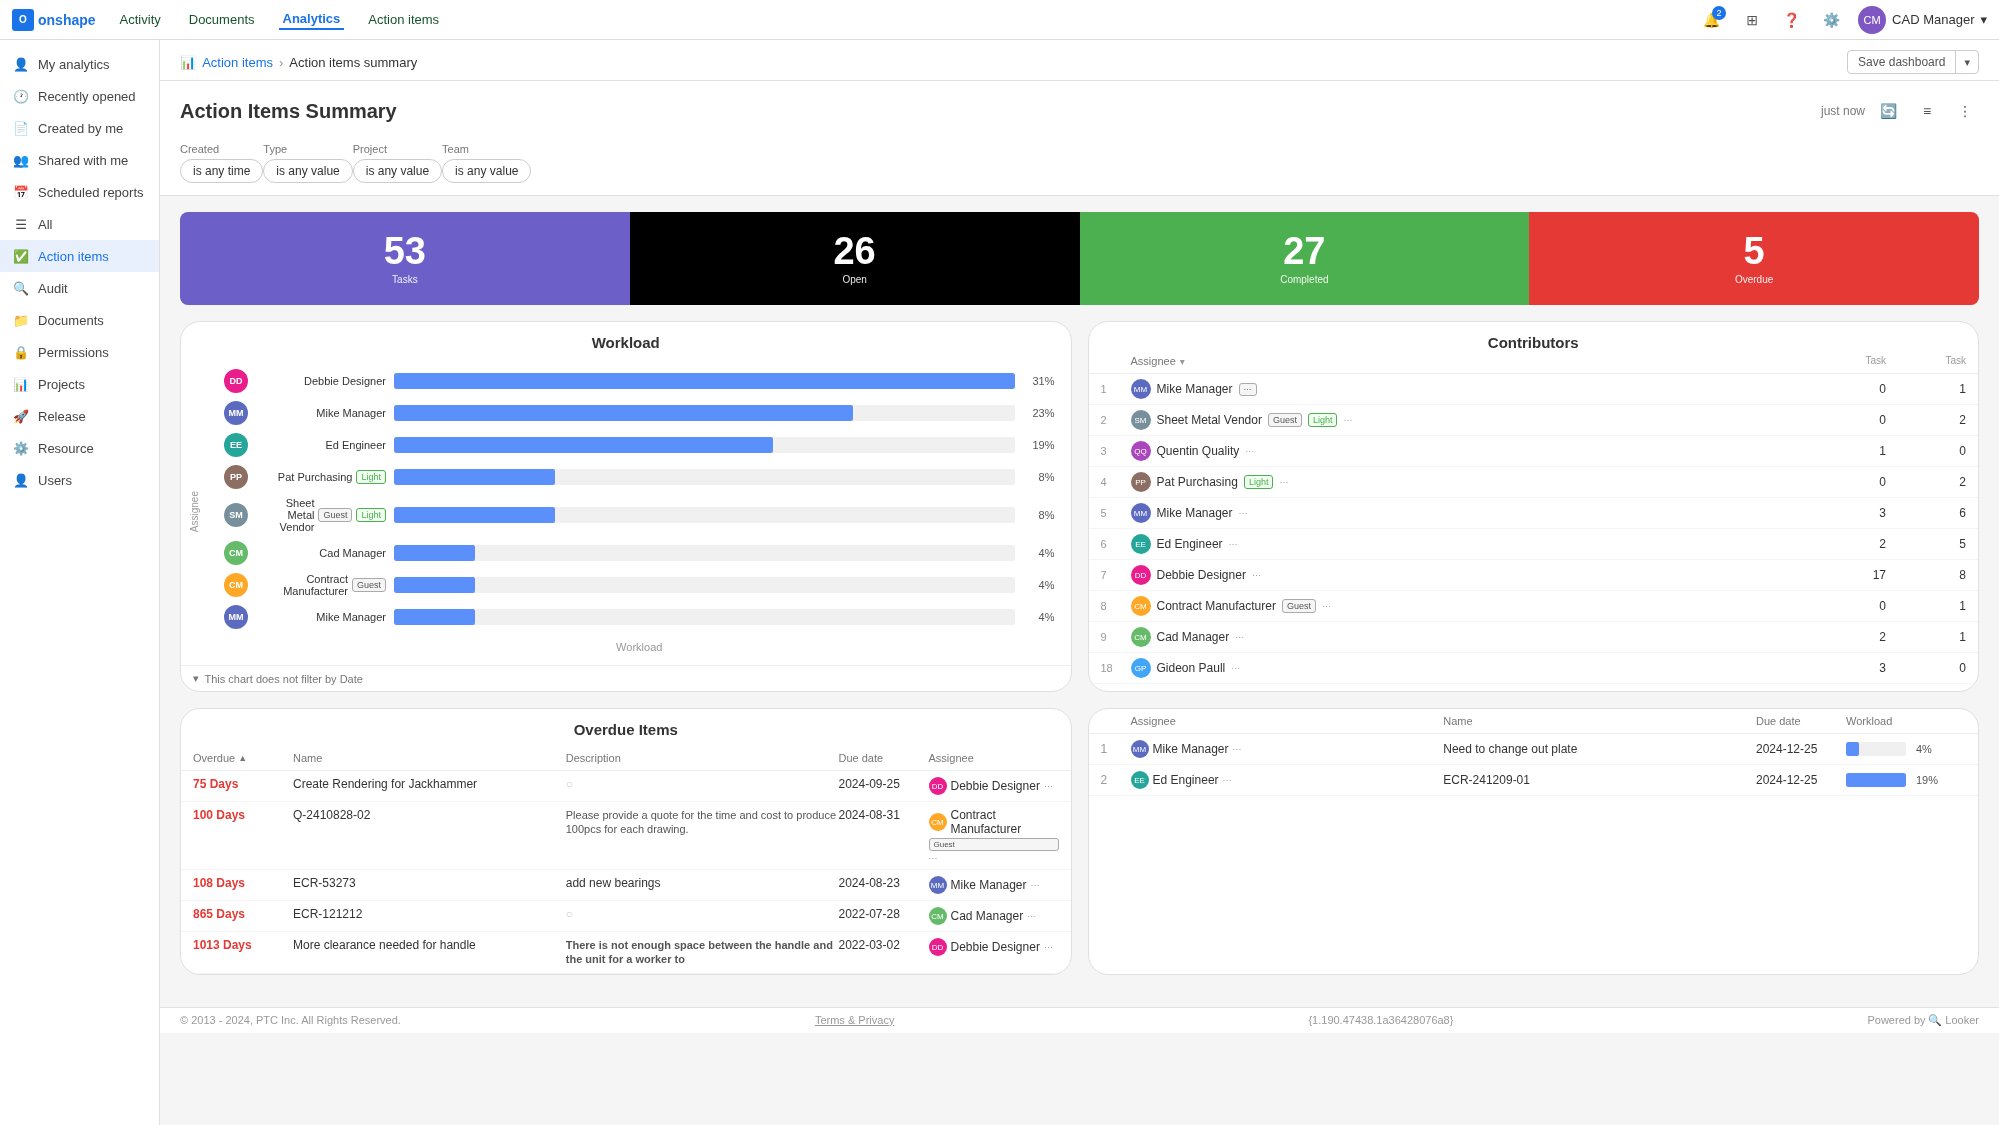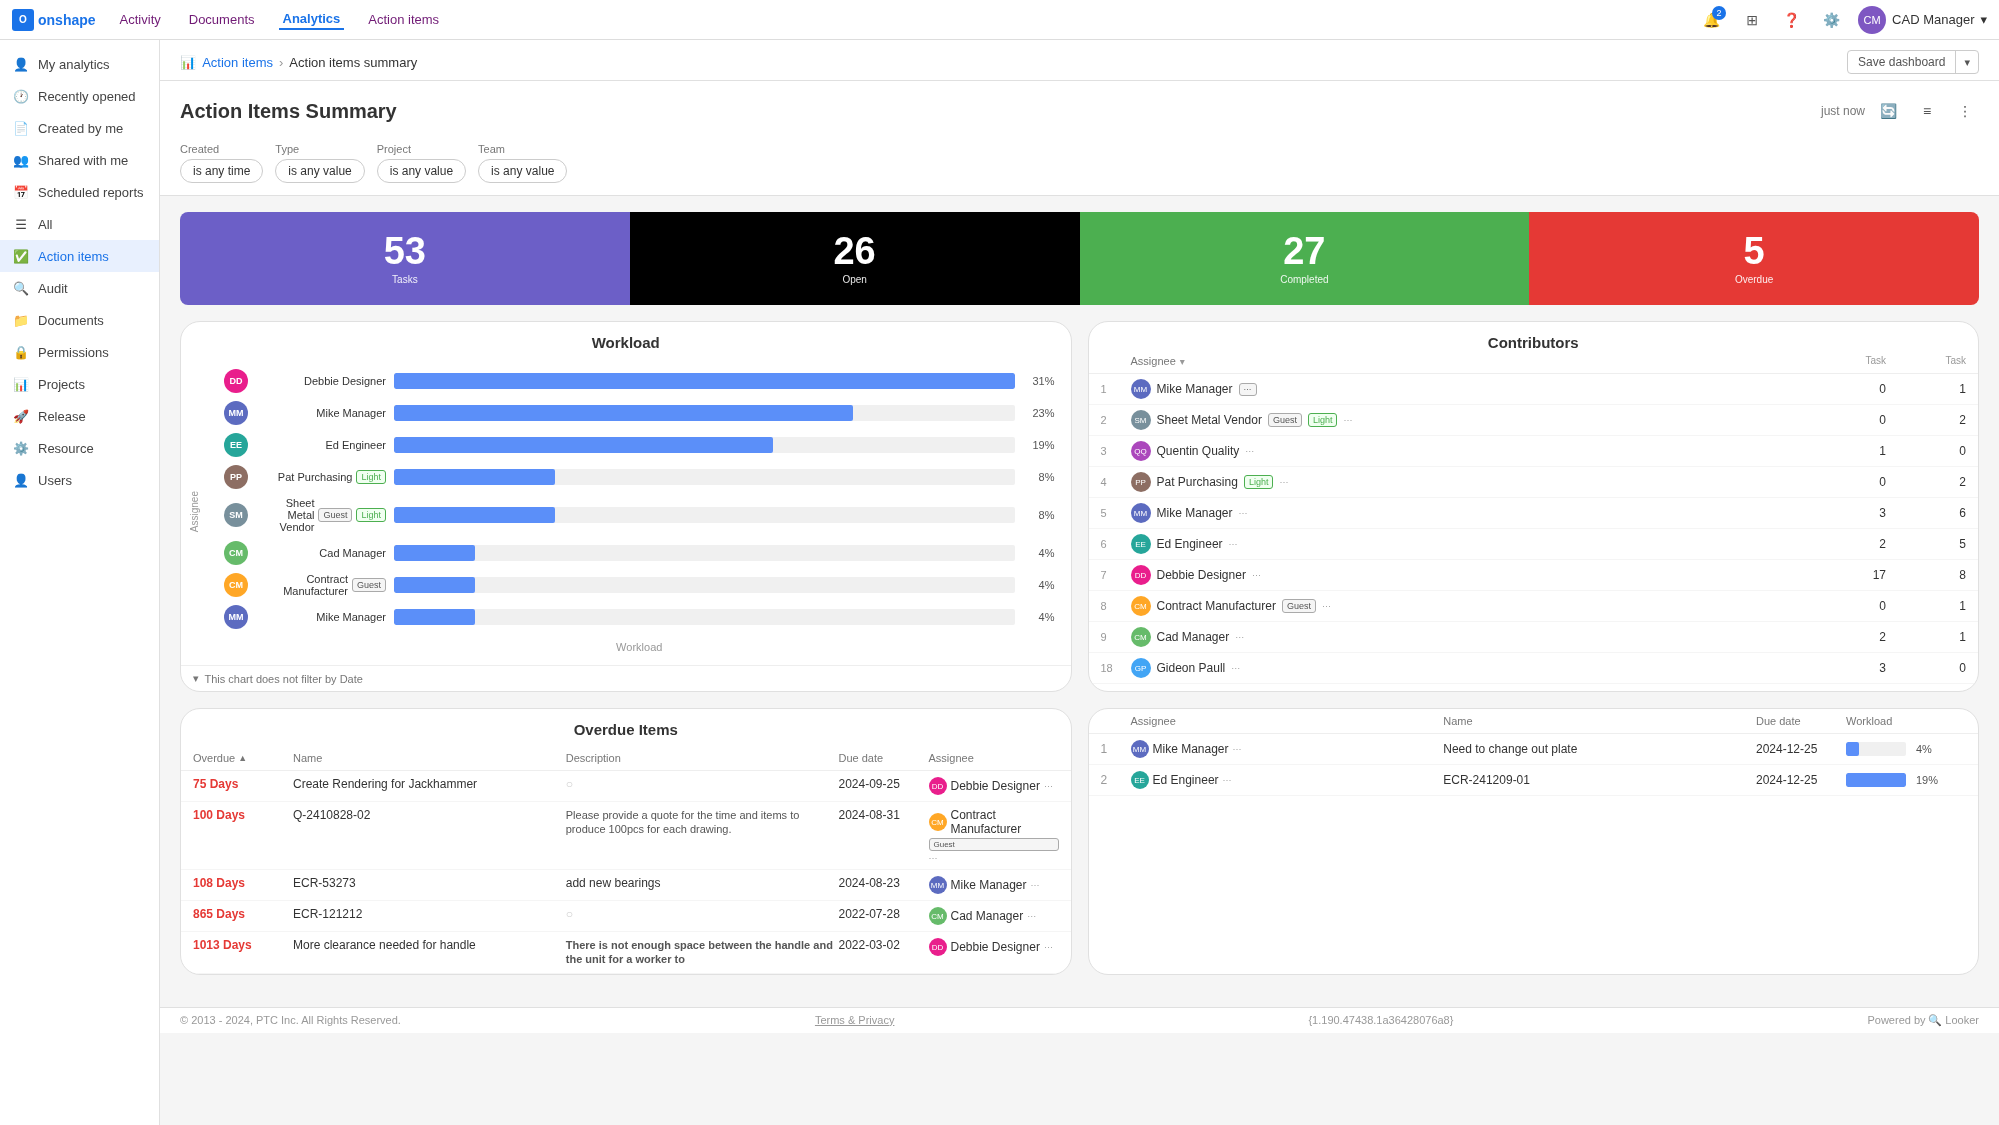--- a/index.html
+++ b/index.html
@@ -2,21 +2,21 @@
 <html><head>
   <meta charset="utf-8">
   <style>
     * { box-sizing: border-box; margin: 0; padding: 0; }
     body { font-family: -apple-system, BlinkMacSystemFont, 'Segoe UI', Arial, sans-serif; font-size: 13px; background: #f5f5f5; color: #333; height: 1125px; overflow: hidden; }
     
     
     .top-nav { display: flex; align-items: center; background: #fff; border-bottom: 1px solid #ddd; height: 40px; padding: 0 12px; gap: 20px; }
     .logo { display: flex; align-items: center; gap: 4px; font-weight: bold; font-size: 14px; color: #1a73e8; }
     .logo-icon { width: 22px; height: 22px; background: #1a73e8; border-radius: 3px; display: flex; align-items: center; justify-content: center; color: #fff; font-size: 10px; font-weight: bold; }
-    .nav-item { font-size: 13px; color: #701a75; cursor: pointer; padding: 2px 4px; }
+    .nav-item { font-size: 13px; color: #14532d; cursor: pointer; padding: 2px 4px; }
     .nav-item.active { color: #1a73e8; font-weight: 600; border-bottom: 2px solid #1a73e8; }
     .nav-right { margin-left: auto; display: flex; align-items: center; gap: 12px; }
     .nav-icon-btn { width: 28px; height: 28px; display: flex; align-items: center; justify-content: center; border-radius: 50%; cursor: pointer; color: #555; font-size: 14px; position: relative; }
     .nav-badge { position: absolute; top: 0; right: 0; background: #1a73e8; color: #fff; border-radius: 50%; width: 14px; height: 14px; font-size: 9px; display: flex; align-items: center; justify-content: center; }
     .user-btn { display: flex; align-items: center; gap: 6px; cursor: pointer; font-size: 13px; color: #333; }
     .user-avatar { width: 28px; height: 28px; background: #7e57c2; border-radius: 50%; display: flex; align-items: center; justify-content: center; color: #fff; font-size: 11px; }
     
     
     .layout { display: flex; height: calc(1125px - 40px); }
     
@@ -38,21 +38,21 @@
     
     .dashboard-header { display: flex; align-items: center; justify-content: space-between; padding: 16px 20px 10px; background: #fff; }
     .dashboard-title { font-size: 20px; font-weight: 600; color: #333; }
     .header-actions { display: flex; align-items: center; gap: 10px; font-size: 12px; color: #777; }
     .header-icon-btn { width: 28px; height: 28px; border-radius: 50%; display: flex; align-items: center; justify-content: center; cursor: pointer; color: #555; font-size: 14px; }
     .save-dashboard-btn { display: flex; align-items: center; border: 1px solid #ccc; border-radius: 4px; overflow: hidden; cursor: pointer; background: #fff; }
     .save-btn-label { padding: 4px 10px; font-size: 12px; color: #555; border-right: 1px solid #ccc; }
     .save-btn-arrow { padding: 4px 8px; font-size: 11px; color: #555; }
     
     
-    .filters-row { display: flex; align-items: center; gap: 12px; padding: 8px 20px 12px; background: #fff; border-bottom: 1px solid #e0e0e0; flex-wrap: wrap; }
+    .filters-row { display: flex; align-items: center; padding: 8px 20px 12px; background: #fff; border-bottom: 1px solid #e0e0e0; flex-wrap: wrap; }
     .filter-group { display: flex; flex-direction: column; gap: 4px; }
     .filter-label { font-size: 11px; color: #777; }
     .filter-chip { border: 1px solid #ccc; border-radius: 16px; padding: 4px 12px; font-size: 12px; color: #333; background: #fff; cursor: pointer; white-space: nowrap; }
     
     
     .content-area { padding: 16px 20px; }
     
     
     .summary-cards { display: grid; grid-template-columns: repeat(4, 1fr); gap: 0; margin-bottom: 16px; border-radius: 8px; overflow: hidden; }
     .summary-card { padding: 20px 24px; display: flex; flex-direction: column; align-items: center; justify-content: center; min-height: 90px; }
@@ -545,21 +545,21 @@
               <div style="display:flex;align-items:center;gap:4px;">
                 <div class="contrib-avatar" style="background:#e91e8c;width:18px;height:18px;font-size:8px;">DD</div>
                 <span>Debbie Designer</span>
                 <span style="font-size:9px;color:#999;">···</span>
               </div>
             </div>
 
             <div class="overdue-row">
               <div class="overdue-days red">100 Days</div>
               <div>Q-2410828-02</div>
-              <div style="font-size:11px;color:#555;line-height:1.3;">Please provide a quote for the time and items to produce 100pcs for each drawing.</div>
+              <div style="font-size:11px;color:#555;line-height:1.3;">Please provide a quote for the time and cost to produce 100pcs for each drawing.</div>
               <div>2024-08-31</div>
               <div style="display:flex;flex-direction:column;gap:2px;">
                 <div style="display:flex;align-items:center;gap:4px;">
                   <div class="contrib-avatar" style="background:#ffa726;width:18px;height:18px;font-size:8px;">CM</div>
                   <span>Contract Manufacturer</span>
                 </div>
                 <span class="tag-badge tag-guest" style="font-size:8px;">Guest</span>
                 <span style="font-size:9px;color:#999;">···</span>
               </div>
             </div>

